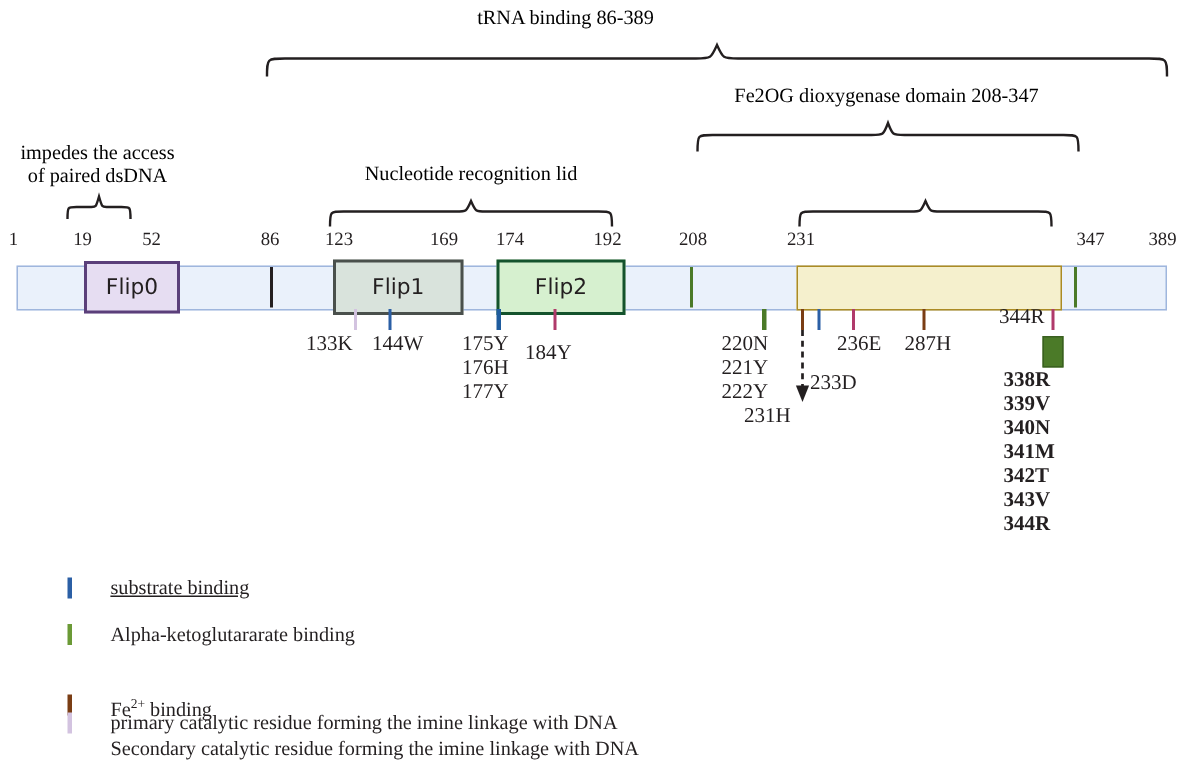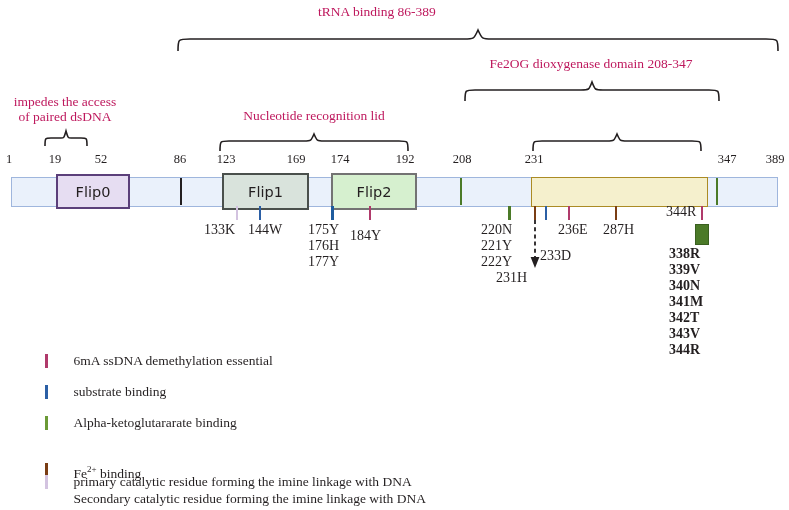--- a/index.html
+++ b/index.html
@@ -8,21 +8,21 @@
     background:#ffffff;
     font-family:"Liberation Serif","DejaVu Serif",serif;
     color:#231f20;
     position:relative;
     overflow:hidden;
   }
   .canvas{position:absolute;left:0;top:0;width:789px;height:510px;}
   .abs{position:absolute;}
 
   
-  .lbl{font-size:13.5px;line-height:15px;white-space:pre;color:#be185d;}
+  .lbl{font-size:13.5px;line-height:15px;white-space:pre;color:#000000;}
   .lbl-c{text-align:center;}
   .num{font-size:12.5px;color:#231f20;text-align:center;white-space:nowrap;}
   .mut{font-size:14px;line-height:16px;color:#231f20;white-space:pre;}
 
   
   #protein-bar{
     position:absolute;left:11px;top:177px;width:767px;height:30px;
     background:#eaf1fb;border:1.3px solid #9fb6dd;box-sizing:border-box;
   }
   .seg{position:absolute;top:-1.3px;height:30px;box-sizing:border-box;}
@@ -94,29 +94,29 @@
 
   <div id="protein-bar">
 
     <div class="seg" style="left:519px;width:177px;background:#f5f0cd;border:1.5px solid #ab8b24;"></div>
 
     <div class="divider" style="left:168px;background:#231f20;"></div>
     <div class="divider" style="left:448px;background:#4b7a28;"></div>
     <div class="divider" style="left:704px;background:#4b7a28;"></div>
   </div>
 
-  <div class="flip-box" style="left:56px;top:174px;width:74px;height:35px;background:#e6ddf2;border:2px solid #5b3f7a;">
+  <div class="flip-box" style="left:56px;top:174px;width:64px;height:35px;background:#e6ddf2;border:2px solid #5b3f7a;">
     <span>Flip0</span>
   </div>
 
   <div class="flip-box" style="left:222px;top:173px;width:87px;height:37px;background:#d9e3dc;border:2px solid #4a504c;">
     <span>Flip1</span>
   </div>
 
-  <div class="flip-box" style="left:331px;top:173px;width:86px;height:37px;background:#d6f0cf;border:2px solid #737373;">
+  <div class="flip-box" style="left:331px;top:173px;width:86px;height:37px;background:#d6f0cf;border:2px solid #14532d;">
     <span>Flip2</span>
   </div>
 
   <div class="tick" style="left:236px;top:206px;height:14px;background:#d3c3e0;"></div>
   <div class="tick" style="left:259px;top:206px;height:14px;background:#2b5fa5;"></div>
   <div class="tick-wide" style="left:331px;top:206px;height:14px;background:#1f5c9e;"></div>
   <div class="tick" style="left:369px;top:206px;height:14px;background:#b03a6b;"></div>
   <div class="tick-wide" style="left:508px;top:206px;height:14px;background:#4b7a28;"></div>
   <div class="tick" style="left:534px;top:206px;height:14px;background:#7a3d14;"></div>
   <div class="tick" style="left:545px;top:206px;height:14px;background:#2b5fa5;"></div>
@@ -146,26 +146,22 @@
   <div class="abs mut" style="left:603px;top:222px;">287H</div>
   <div class="abs mut" style="left:666px;top:204px;">344R</div>
   <div class="abs mut" style="left:669px;top:246px;font-weight:bold;">338R
 339V
 340N
 341M
 342T
 343V
 344R</div>
 
-  <div class="legend-row" style="left:45px;top:352px;">
-    <span class="legend-swatch" style="background:#b03a6b;"></span>
-    <span class="legend-text">6mA ssDNA demethylation essential</span>
-  </div>
 
-  <div class="legend-row" style="left:45px;top:383px;">
+  <div class="legend-row" style="left:45px;top:383px;text-decoration:underline;">
     <span class="legend-swatch" style="background:#2b5fa5;"></span>
     <span class="legend-text">substrate binding</span>
   </div>
 
   <div class="legend-row" style="left:45px;top:414px;">
     <span class="legend-swatch" style="background:#6b9a36;"></span>
     <span class="legend-text">Alpha-ketoglutararate binding</span>
   </div>
 
   <div class="legend-row" style="left:45px;top:444px;margin-top:17px;">

